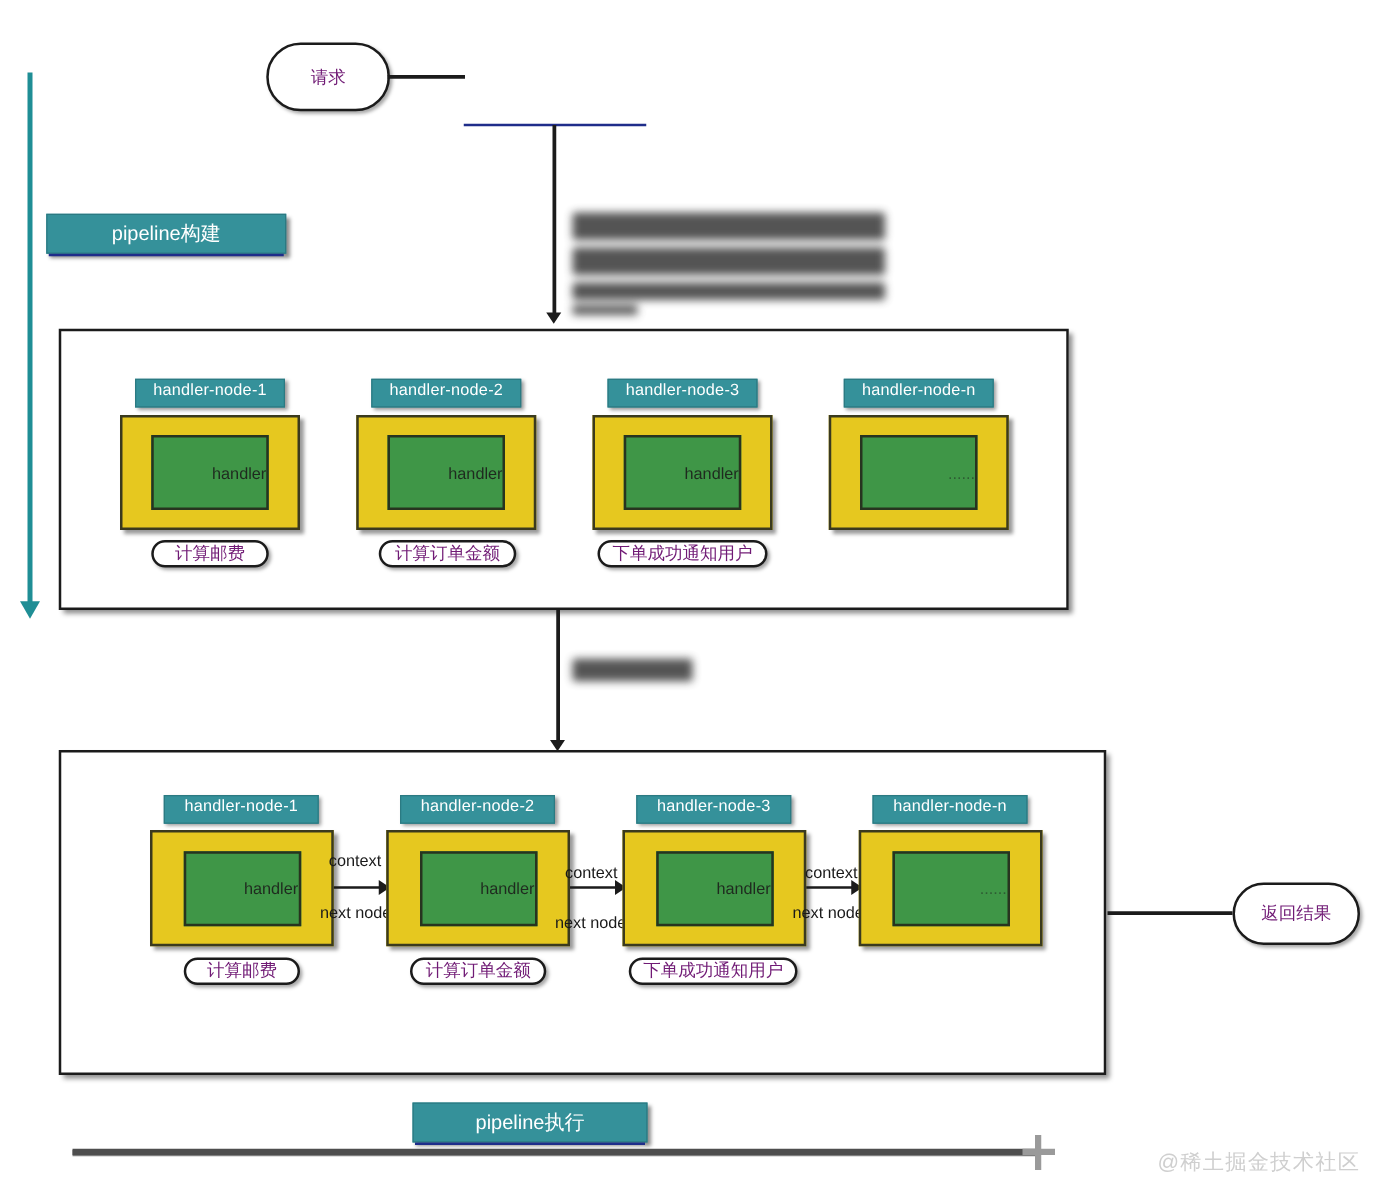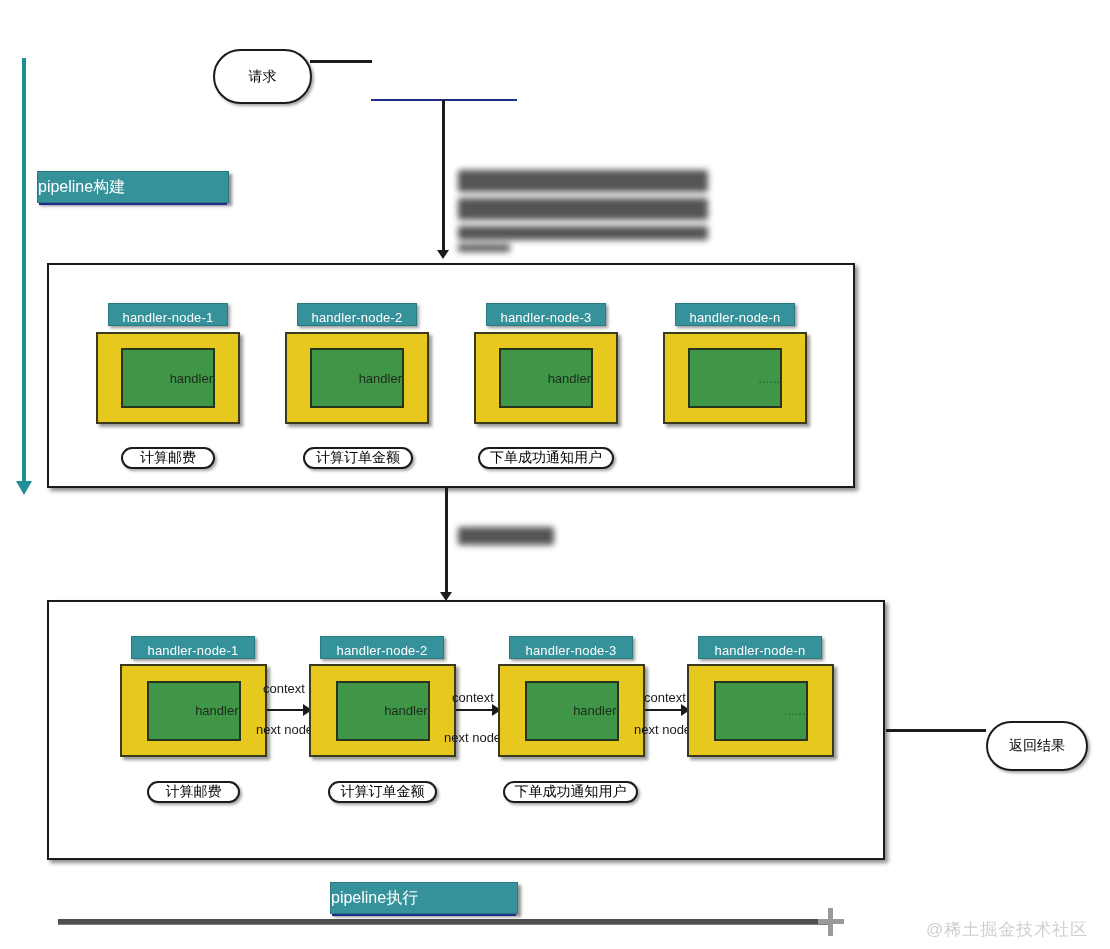--- a/index.html
+++ b/index.html
@@ -33,50 +33,49 @@
   }
 
   .pill {
     background: #ffffff;
     border: 2px solid #1b1b1b;
     border-radius: 999px;
     display: flex;
     align-items: center;
     justify-content: center;
     font-size: 14px;
-    color: #000000;
+    color: #701a75;
     box-shadow: 2px 2px 3px rgba(0,0,0,0.35);
-    margin-top: 15px;
   }
 
   .container-box {
     background: #ffffff;
     border: 2px solid #1b1b1b;
     box-shadow: 3px 3px 4px rgba(0,0,0,0.45);
   }
 
   .teal-tag {
     background: #35919a;
     border: 1px solid #2b7a82;
     color: #ffffff;
     display: flex;
-    align-items: flex-end;
+    align-items: flex-start;
     justify-content: center;
     font-size: 13px;
     letter-spacing: .2px;
     box-shadow: 2px 2px 3px rgba(0,0,0,0.4);
   }
 
   .teal-band {
     background: #35919a;
     border: 1px solid #2b7a82;
     color: #ffffff;
     display: flex;
     align-items: center;
-    justify-content: flex-start;
+    justify-content: center;
     font-size: 16px;
     box-shadow: 3px 3px 3px rgba(0,0,0,0.45);
   }
   .teal-band::after {
     content: "";
     position: absolute;
     left: 1px; right: 1px; bottom: -3px;
     height: 2px;
     background: #1f2d8a;
   }

